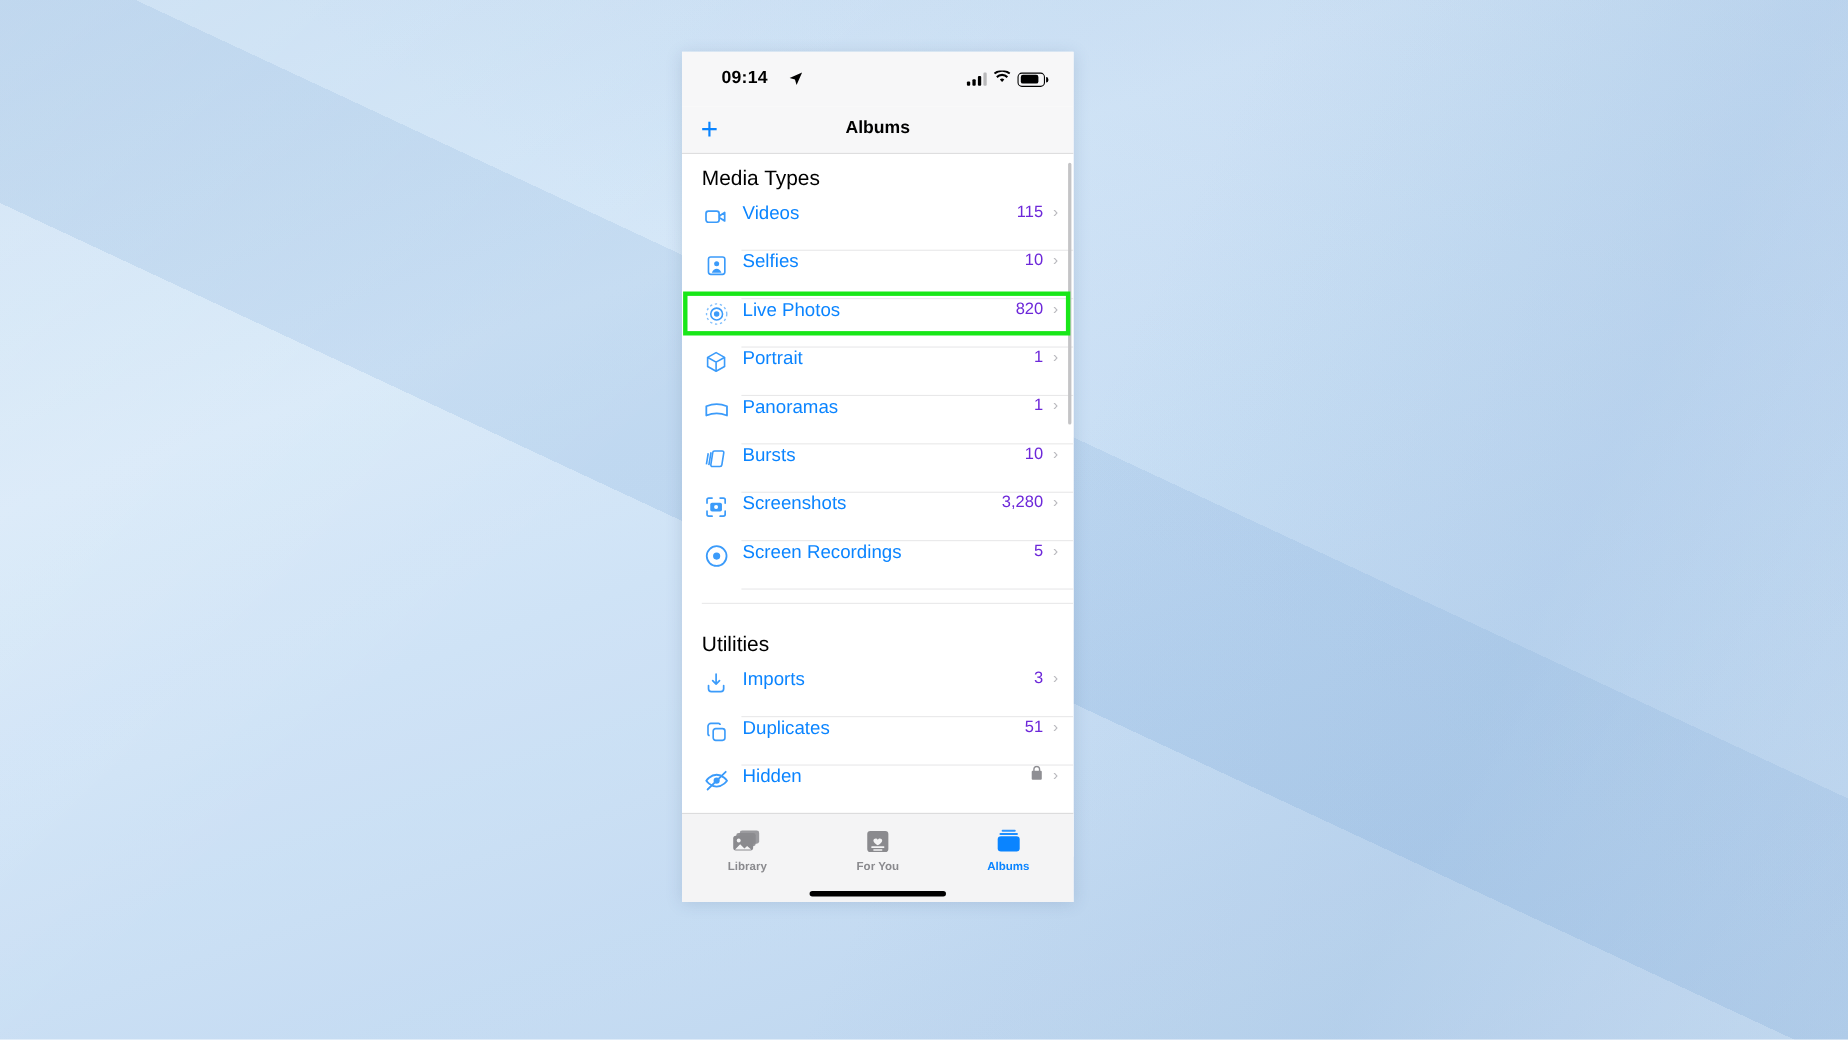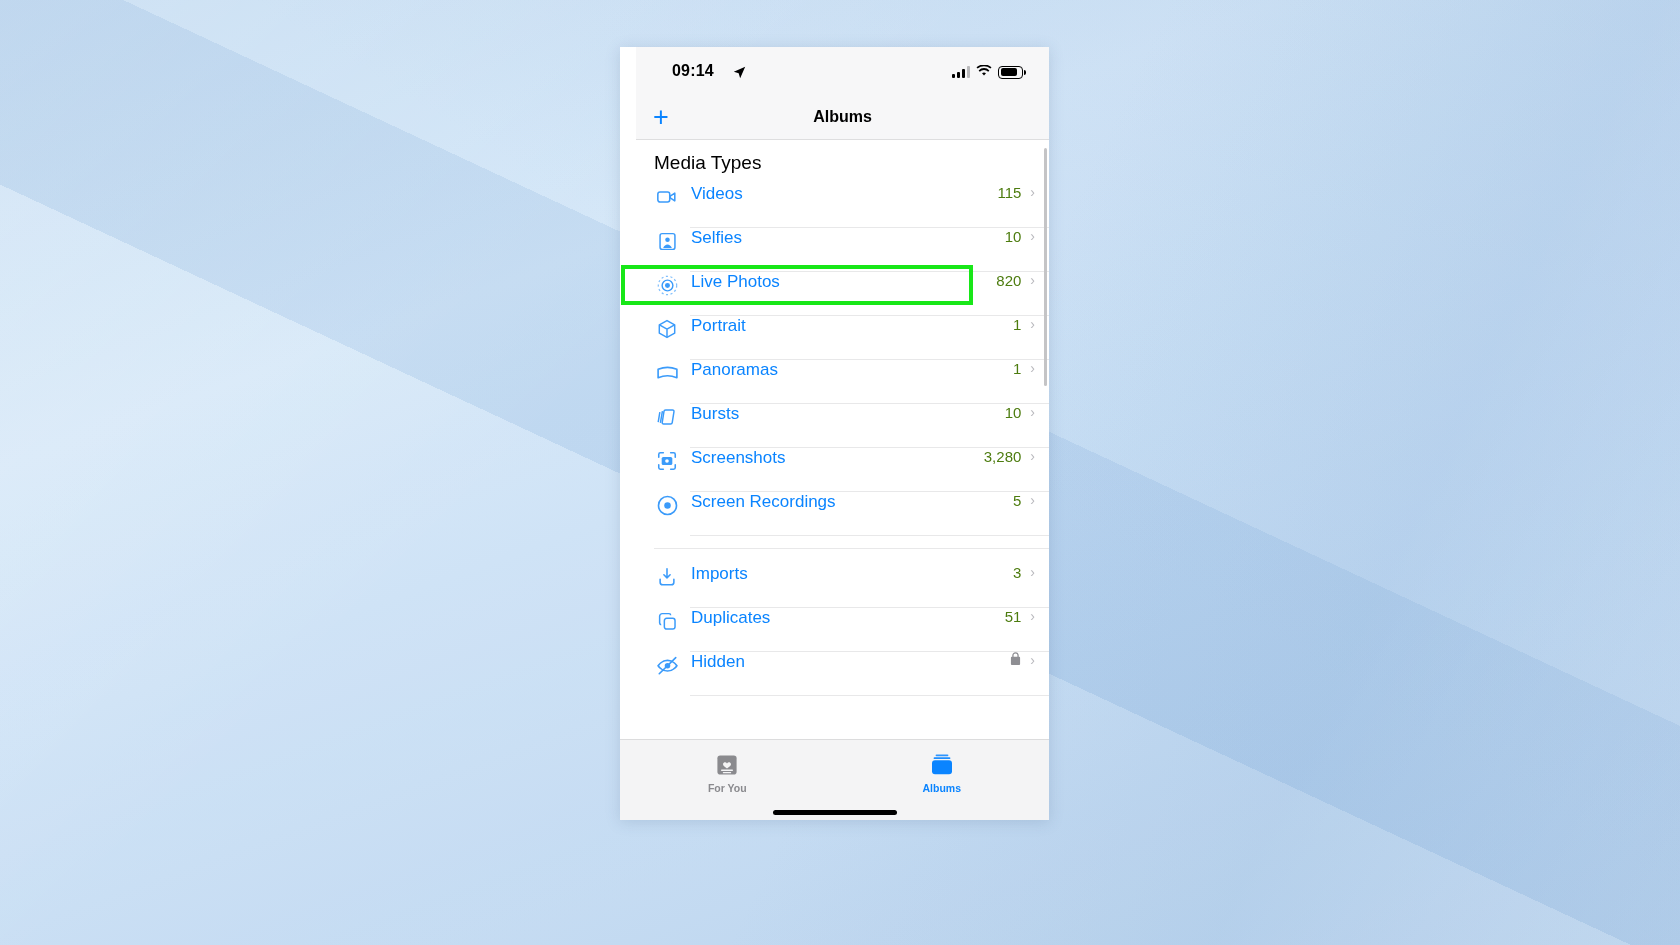--- a/index.html
+++ b/index.html
@@ -21,25 +21,24 @@
   }
   #backdrop::after {
     content: ""; position: absolute; left: 0; top: 0; width: 100%; height: 100%;
     background: linear-gradient(115deg, rgba(255,255,255,0) 55%, rgba(150,185,222,0.22) 78%, rgba(255,255,255,0.12) 100%);
   }
 
   
   #phone {
     position: absolute;
     left: 620px; top: 47px;
-    width: 413px; height: 773px;
+    width: 356px; height: 773px;
     background: #ffffff;
     overflow: hidden;
     box-shadow: 0 2px 14px rgba(60,90,130,0.18);
-    padding-left: 16px;
   }
 
   
   .statusbar {
     height: 50px;
     background: #f7f7f8;
     position: relative;
   }
   .sb-time {
     position: absolute; left: 36px; top: 15px;
@@ -117,21 +116,21 @@
     width: 26px; height: 26px;
     display: flex; align-items: center; justify-content: center;
     color: #3b9bfa; flex: none;
   }
   .rlabel {
     margin-left: 11px;
     font-size: 17px; color: #0a84ff;
     flex: 1;
   }
   .rcount {
-    font-size: 15px; color: #4d7c0f;
+    font-size: 15px; color: #6d28d9;
     margin-right: 9px;
   }
   .chev {
     color: #b9b9be; font-size: 14px; margin-right: 14px;
     flex: none;
   }
   .lock { color: #8e8e93; font-size: 12px; margin-right: 9px; }
 
   .gap { height: 28px; background: #fff; }
   .gap .line { margin-left: 18px; height: 1px; background: #e8e8e9; position: relative; top: 12px; }
@@ -326,20 +325,21 @@
       <span class="rlabel">Screen Recordings</span>
       <span class="rcount">5</span>
       <span class="chev">›</span>
       <span class="sep"></span>
     </div>
 
     <div class="gap">
         <div class="line"></div>
       </div>
 
+    <div class="sect-head">Utilities</div>
 
     <div class="row">
       <span class="ricon">
         <svg width="22" height="22" viewBox="0 0 24 24" fill="none" stroke="currentColor" stroke-width="1.7" stroke-linecap="round" stroke-linejoin="round">
           <path d="M12 3v10m0 0l-3.4-3.4M12 13l3.4-3.4"></path>
           <path d="M4.5 14.5v3.2c0 1.5 1.2 2.8 2.8 2.8h9.4c1.6 0 2.8-1.3 2.8-2.8v-3.2"></path>
         </svg>
       </span>
       <span class="rlabel">Imports</span>
       <span class="rcount">3</span>
@@ -375,20 +375,32 @@
         </svg>
       </span>
       <span class="chev">›</span>
       <span class="sep"></span>
     </div>
 
     <div class="scrollbar"></div>
   </div>
 
   <div class="tabbar">
+    <div class="tab">
+      <span class="ticon">
+        <svg width="26" height="24" viewBox="0 0 28 24" fill="currentColor">
+          <rect x="7" y="1.2" width="19" height="13" rx="2.4" opacity="0.85"></rect>
+          <rect x="3.6" y="3.6" width="19" height="13" rx="2.4" opacity="0.92"></rect>
+          <rect x="0.6" y="6.4" width="19.5" height="14.4" rx="2.6"></rect>
+          <circle cx="6" cy="11" r="1.9" fill="#f4f4f5"></circle>
+          <path d="M2.4 19.8l5-5 4.2 4 2.6-2.3 4 3.3z" fill="#f4f4f5"></path>
+        </svg>
+      </span>
+      <span class="tlabel">Library</span>
+    </div>
     <div class="tab">
       <span class="ticon">
         <svg width="22" height="24" viewBox="0 0 22 24" fill="currentColor">
           <rect x="1.4" y="2.4" width="19.2" height="19.2" rx="2.8"></rect>
           <path d="M11 10.4c-1.2-2-4-1.1-4 .9 0 1.6 2.4 3.1 4 4.2 1.6-1.1 4-2.6 4-4.2 0-2-2.8-2.9-4-.9z" fill="#f4f4f5"></path>
           <rect x="5" y="16.4" width="12" height="1.5" rx="0.7" fill="#f4f4f5"></rect>
           <rect x="6.8" y="19" width="8.4" height="1.3" rx="0.65" fill="#f4f4f5"></rect>
         </svg>
       </span>
       <span class="tlabel">For You</span>

